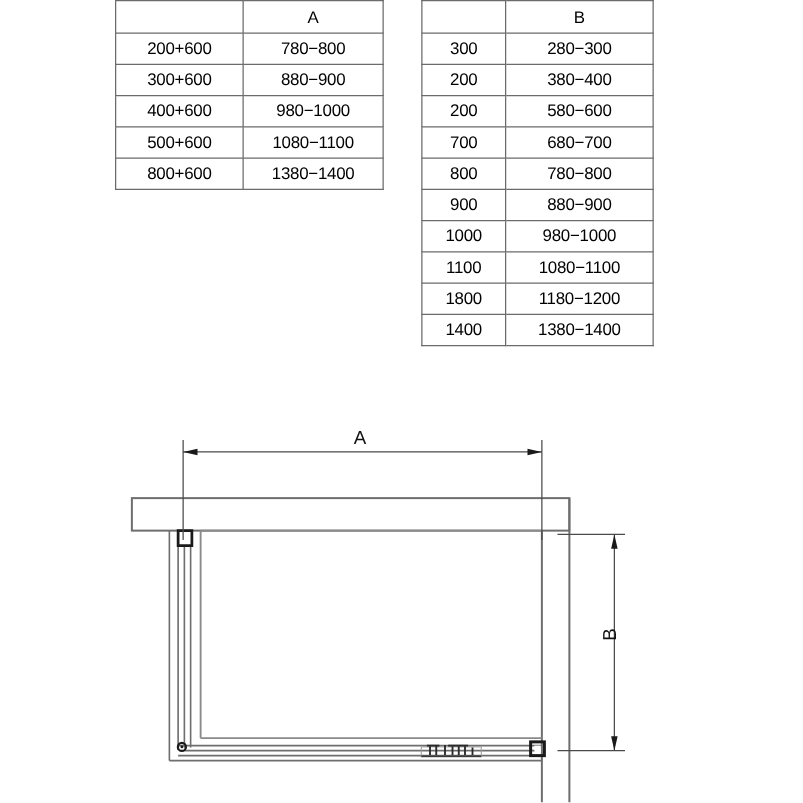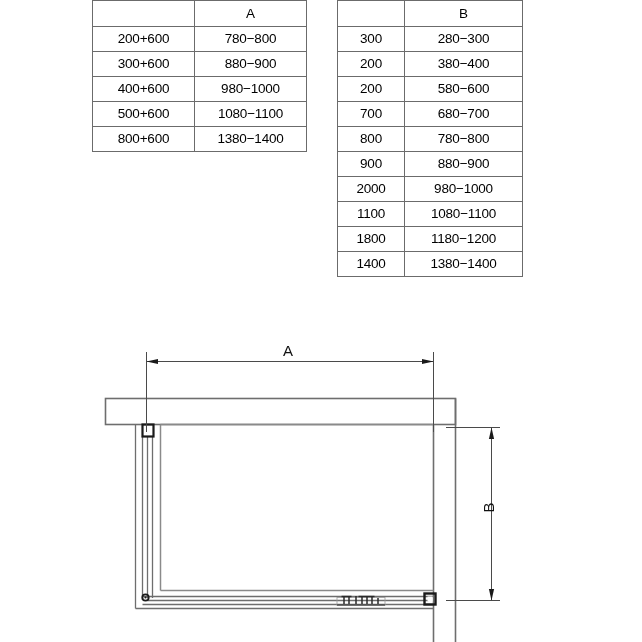--- a/index.html
+++ b/index.html
@@ -130,21 +130,21 @@
     </tr>
     <tr>
       <td>800</td>
       <td>780−800</td>
     </tr>
     <tr>
       <td>900</td>
       <td>880−900</td>
     </tr>
     <tr>
-      <td>2000</td>
+      <td>1000</td>
       <td>980−1000</td>
     </tr>
     <tr>
       <td>1100</td>
       <td>1080−1100</td>
     </tr>
     <tr>
       <td>1800</td>
       <td>1180−1200</td>
     </tr>

